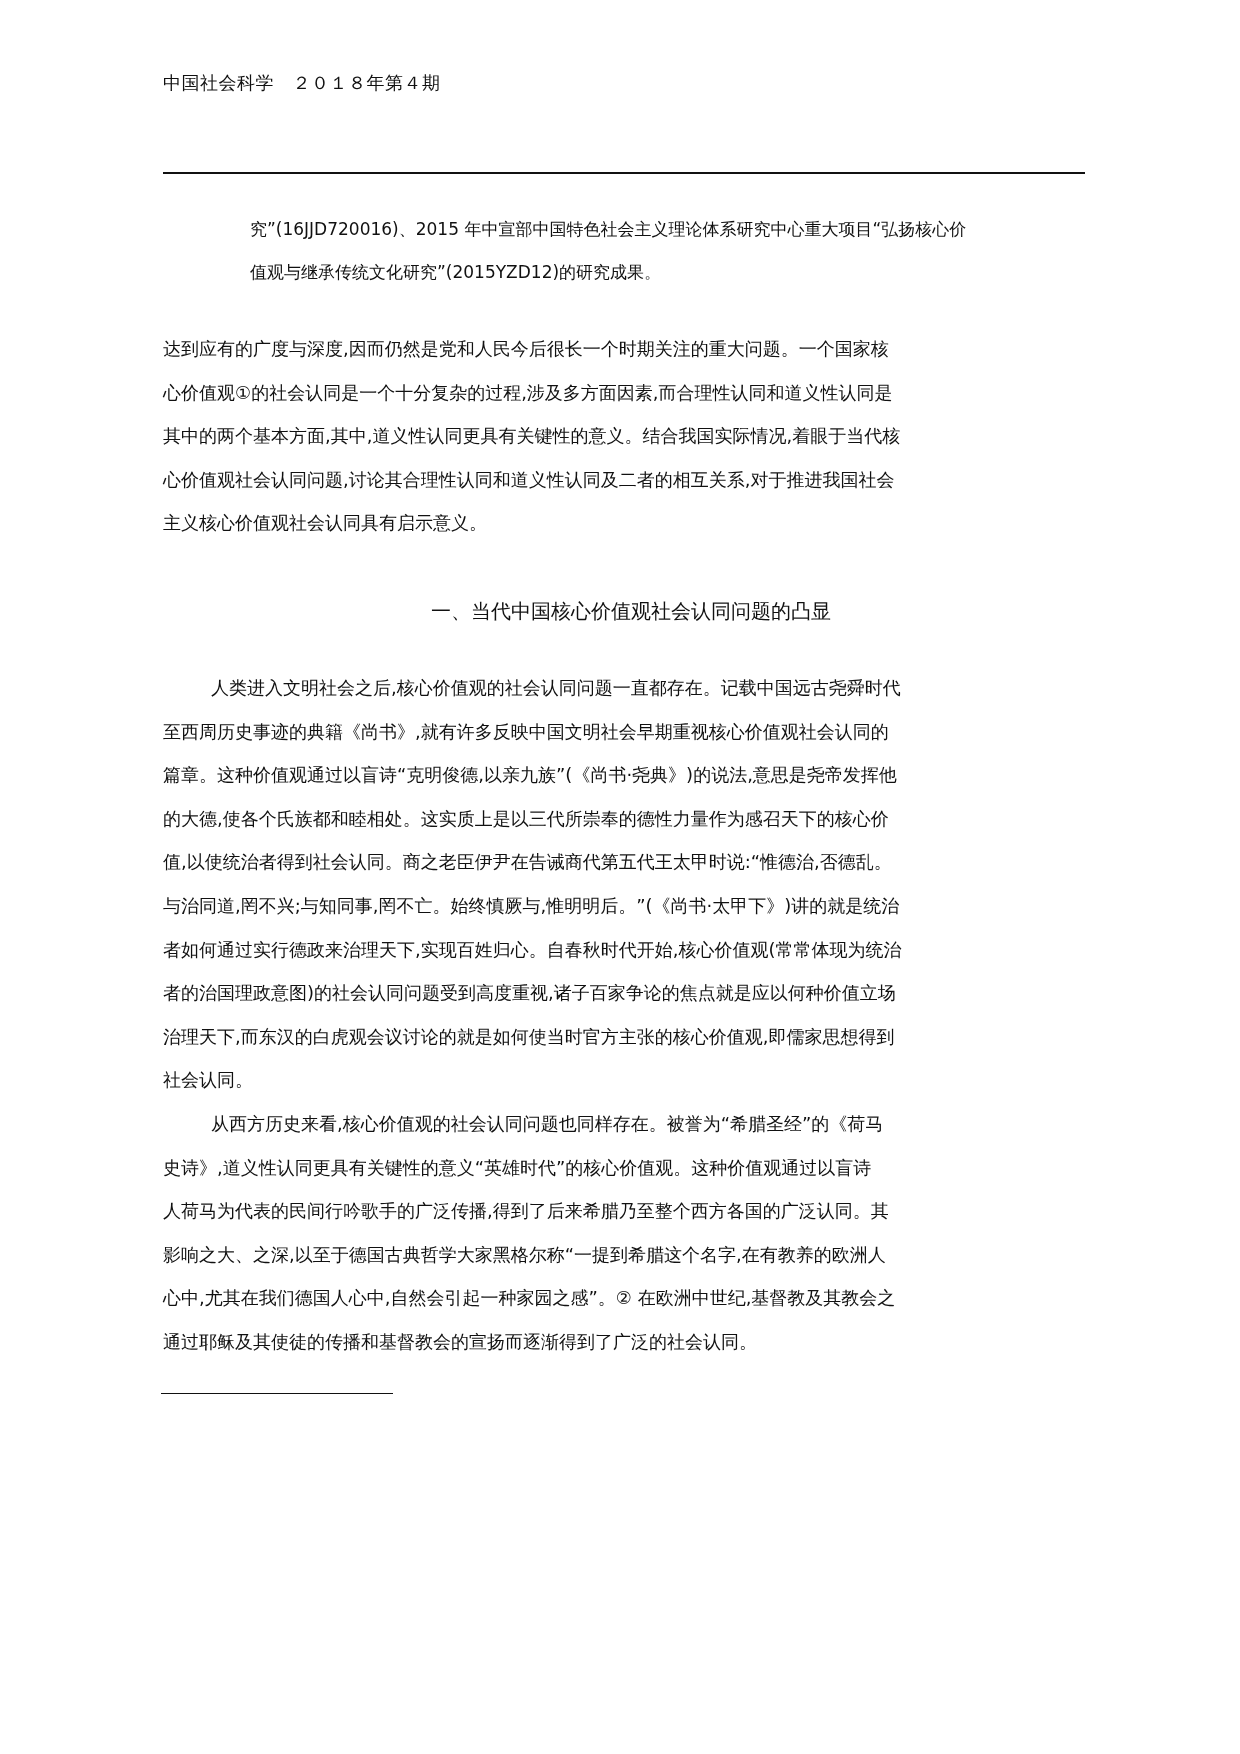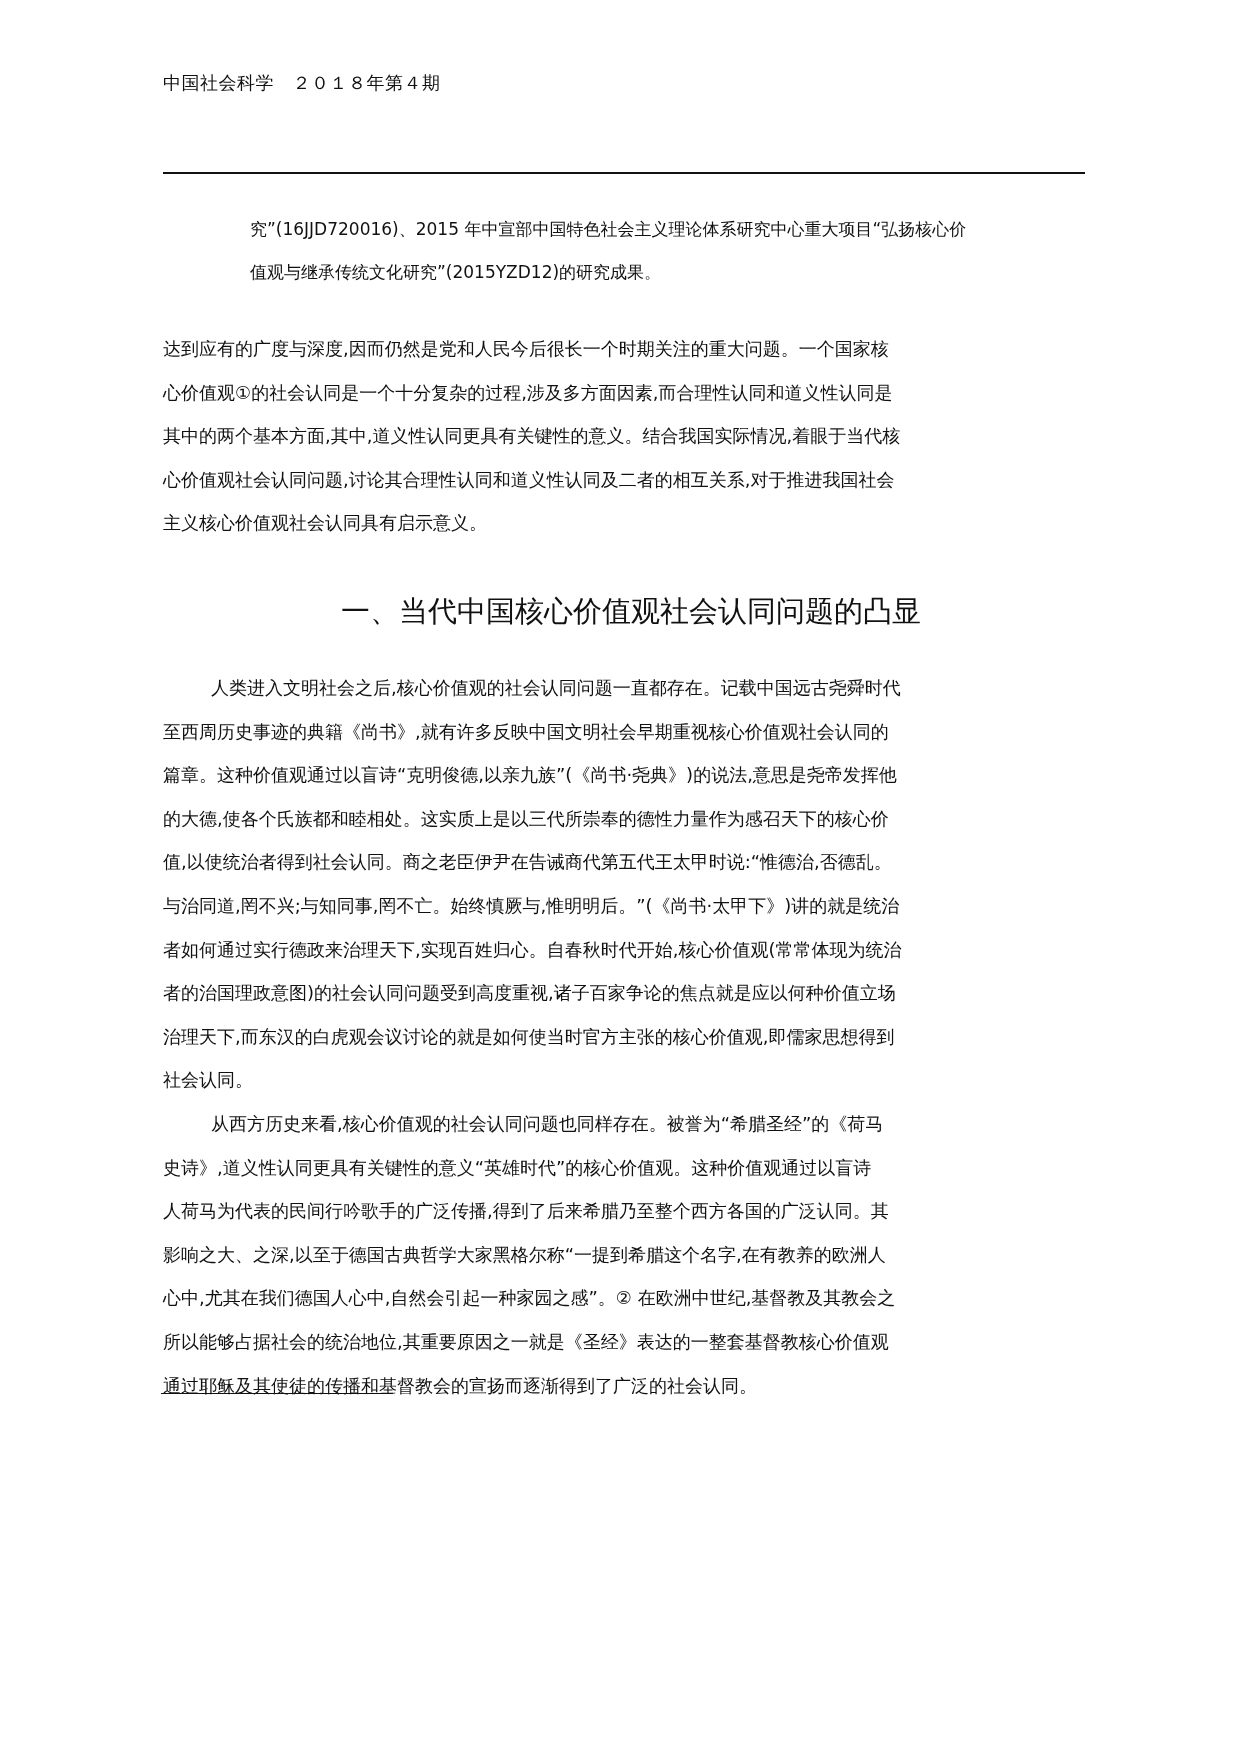--- a/index.html
+++ b/index.html
@@ -25,21 +25,21 @@
     .fn-mark { font-size: 13px; font-style: italic; vertical-align: -4px; margin-right: 4px; }
     .body-block {
       position: absolute; left: 163px; width: 935px;
       font-size: 18px; line-height: 43.6px;
     }
     .body-block .line { display: block; white-space: nowrap; height: 43.6px; }
     .body-block .line.indent { padding-left: 48px; }
     .para-intro { top: 327px; }
     .section-title {
       position: absolute; left: 0; width: 1240px; top: 591px; text-align: center;
-      font-size: 29px; line-height: 40px; padding-left: 22px; box-sizing: border-box;
+      font-size: 20px; line-height: 40px; padding-left: 22px; box-sizing: border-box;
     }
     .para-section { top: 666px; }
     .footnote-rule {
       position: absolute; left: 161px; top: 1393px; width: 232px; height: 0;
       border-top: 1.5px solid #111111;
     }
   </style>
 </head>
 <body>
 
@@ -75,19 +75,18 @@
       <span class="line">者的治国理政意图)的社会认同问题受到高度重视,诸子百家争论的焦点就是应以何种价值立场</span>
       <span class="line">治理天下,而东汉的白虎观会议讨论的就是如何使当时官方主张的核心价值观,即儒家思想得到</span>
       <span class="line">社会认同。</span>
     </div>
     <div>
       <span class="line indent">从西方历史来看,核心价值观的社会认同问题也同样存在。被誉为“希腊圣经”的《荷马</span>
       <span class="line">史诗》,道义性认同更具有关键性的意义“英雄时代”的核心价值观。这种价值观通过以盲诗</span>
       <span class="line">人荷马为代表的民间行吟歌手的广泛传播,得到了后来希腊乃至整个西方各国的广泛认同。其</span>
       <span class="line">影响之大、之深,以至于德国古典哲学大家黑格尔称“一提到希腊这个名字,在有教养的欧洲人</span>
       <span class="line">心中,尤其在我们德国人心中,自然会引起一种家园之感”。② 在欧洲中世纪,基督教及其教会之</span>
-      <span class="line">所以能够占据社会的统治地位,其重要原因之一就是《圣经》表达的一整套基督教核心价值观</span>
       <span class="line">通过耶稣及其使徒的传播和基督教会的宣扬而逐渐得到了广泛的社会认同。</span>
     </div>
   </div>
 
   <div class="footnote-rule"></div>
 </div>
 
 </body></html>

